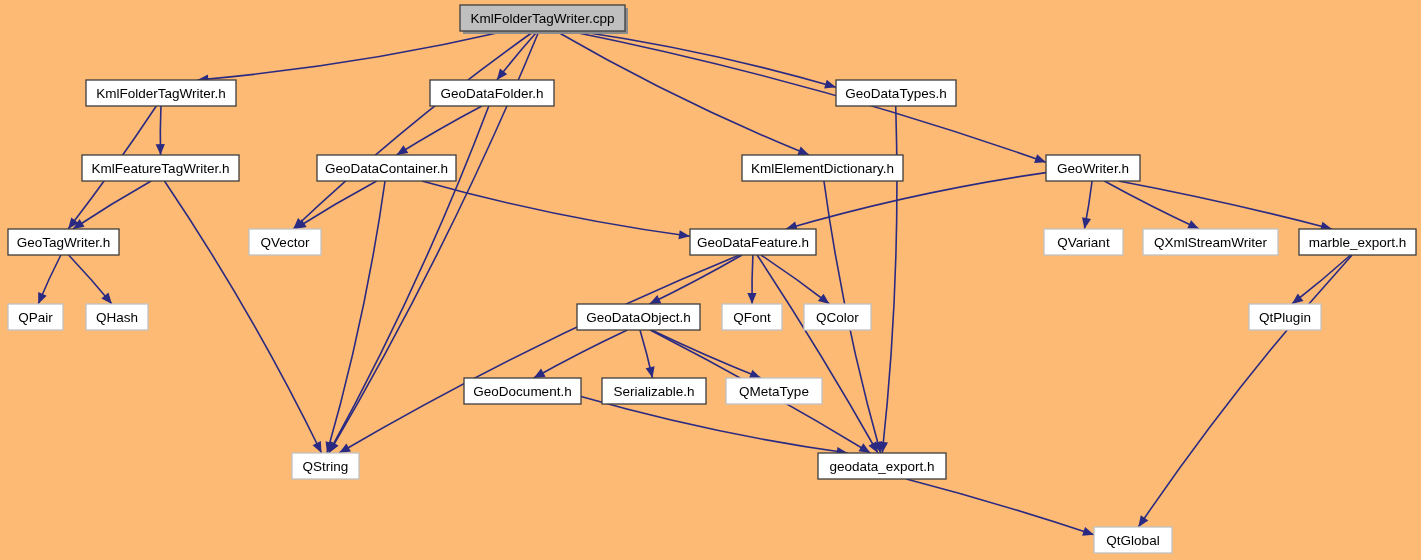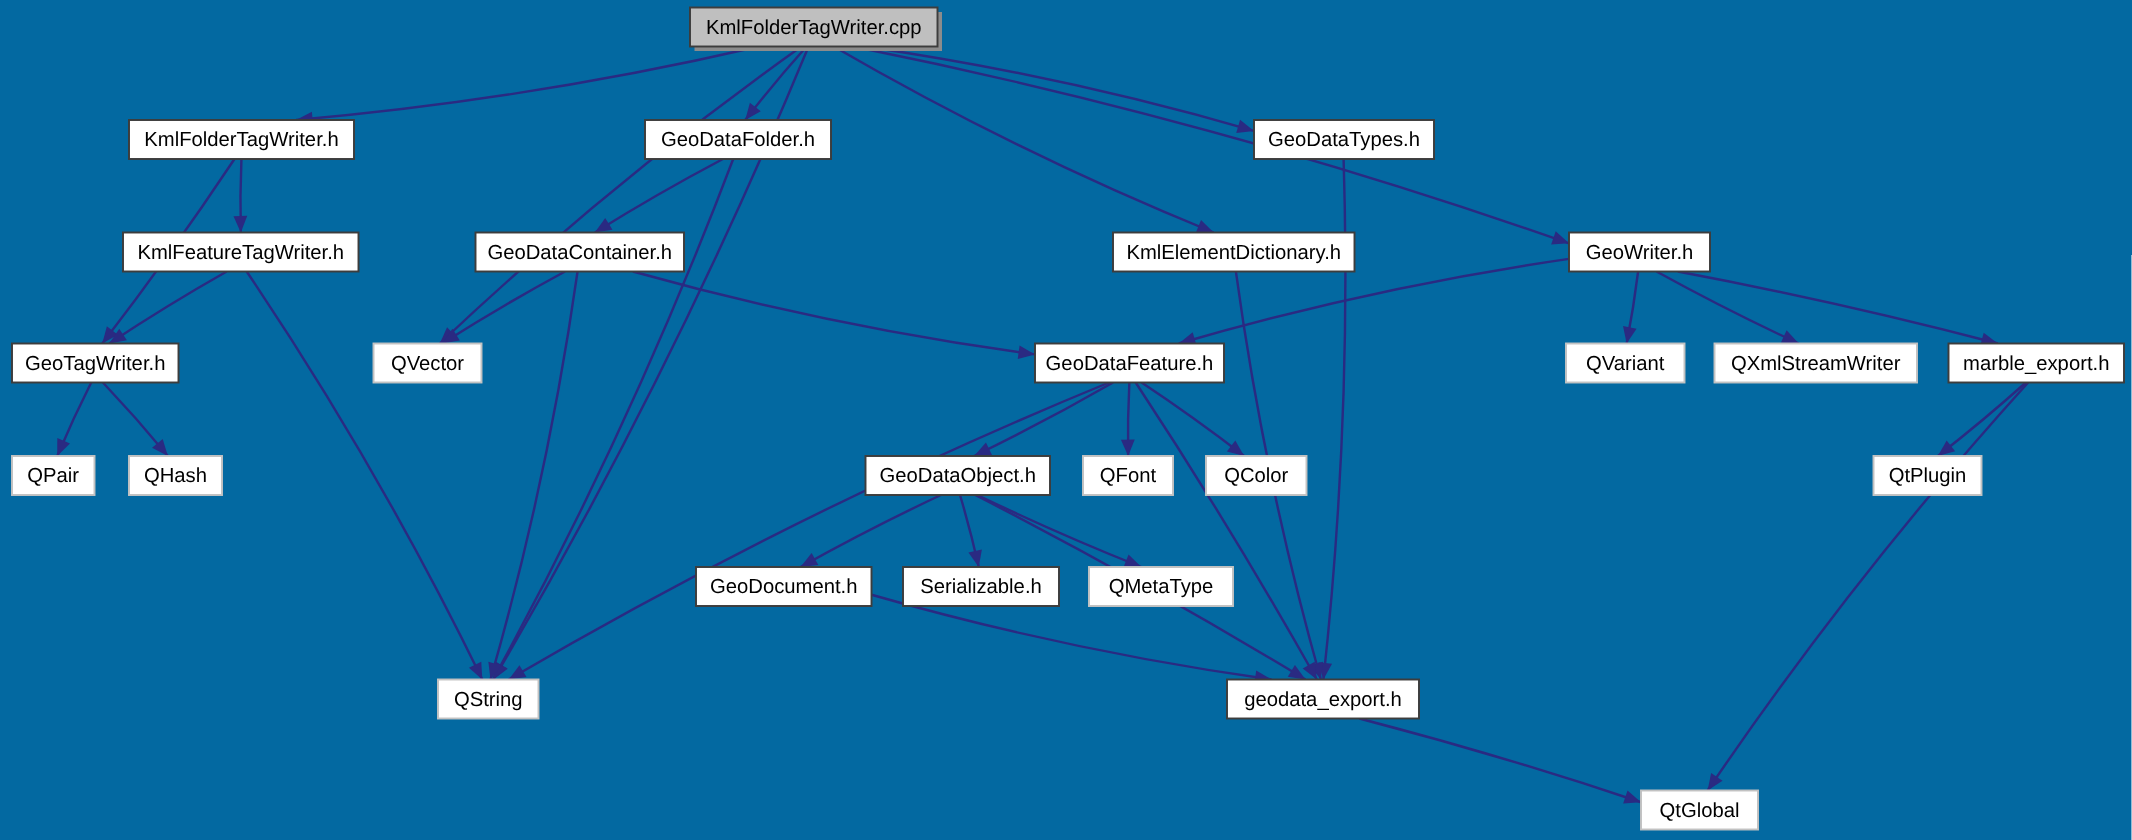--- a/index.html
+++ b/index.html
@@ -4,21 +4,21 @@
 <style>
   html, body {
     margin: 0;
     padding: 0;
     background: #ffffff;
   }
   #graph-root {
     position: relative;
     width: 1421px;
     height: 560px;
-    background: #0369a1;
+    background: #fdba74;
     font-family: "Liberation Sans", sans-serif;
   }
   svg#dep-graph {
     display: block;
     width: 1421px;
     height: 560px;
   }
   .edge {
     fill: none;
     stroke: #2a2a82;

